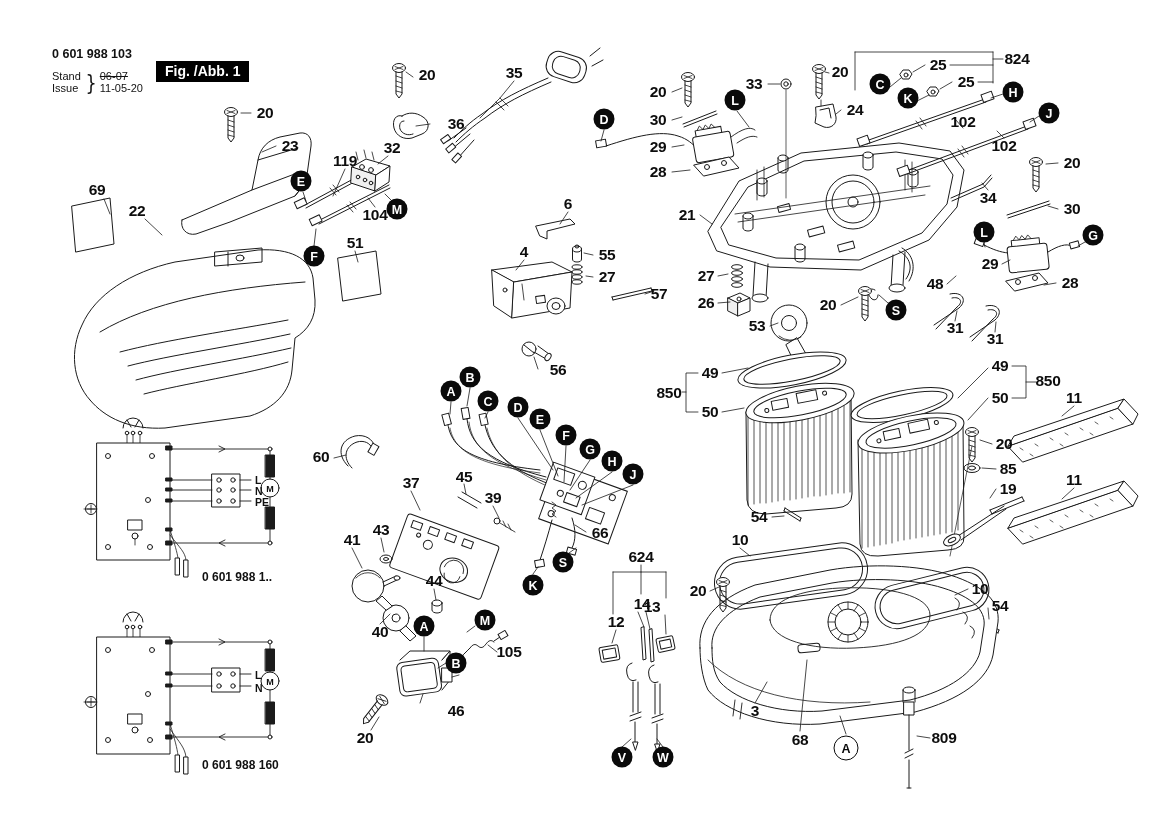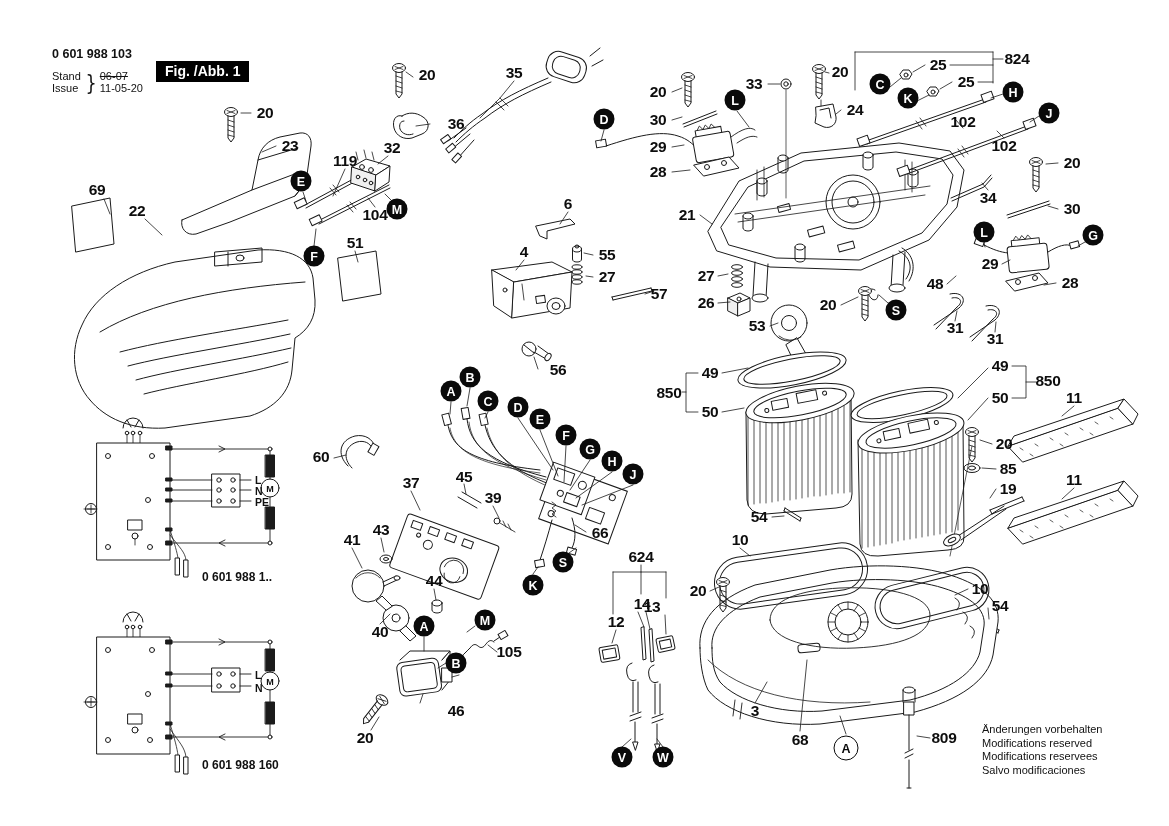--- a/index.html
+++ b/index.html
@@ -766,20 +766,14 @@
 <div class="fig-box">Fig. /Abb. 1</div>
 
 <div class="schem-id" style="left:202px;top:570px">0 601 988 1..</div>
 <div class="schem-id" style="left:202px;top:758px">0 601 988 160</div>
 <span class="sl" style="left:255px;top:480px">L</span>
 <span class="sl" style="left:255px;top:491px">N</span>
 <span class="sl" style="left:255px;top:502px">PE</span>
 <span class="sl" style="left:255px;top:675px">L</span>
 <span class="sl" style="left:255px;top:688px">N</span>
 
-<div class="footer-notes">
-  <div>Änderungen vorbehalten</div>
-  <div>Modifications reserved</div>
-  <div>Modifications reservees</div>
-  <div>Salvo modificaciones</div>
+
 </div>
 
-</div>
-
 </body></html>

